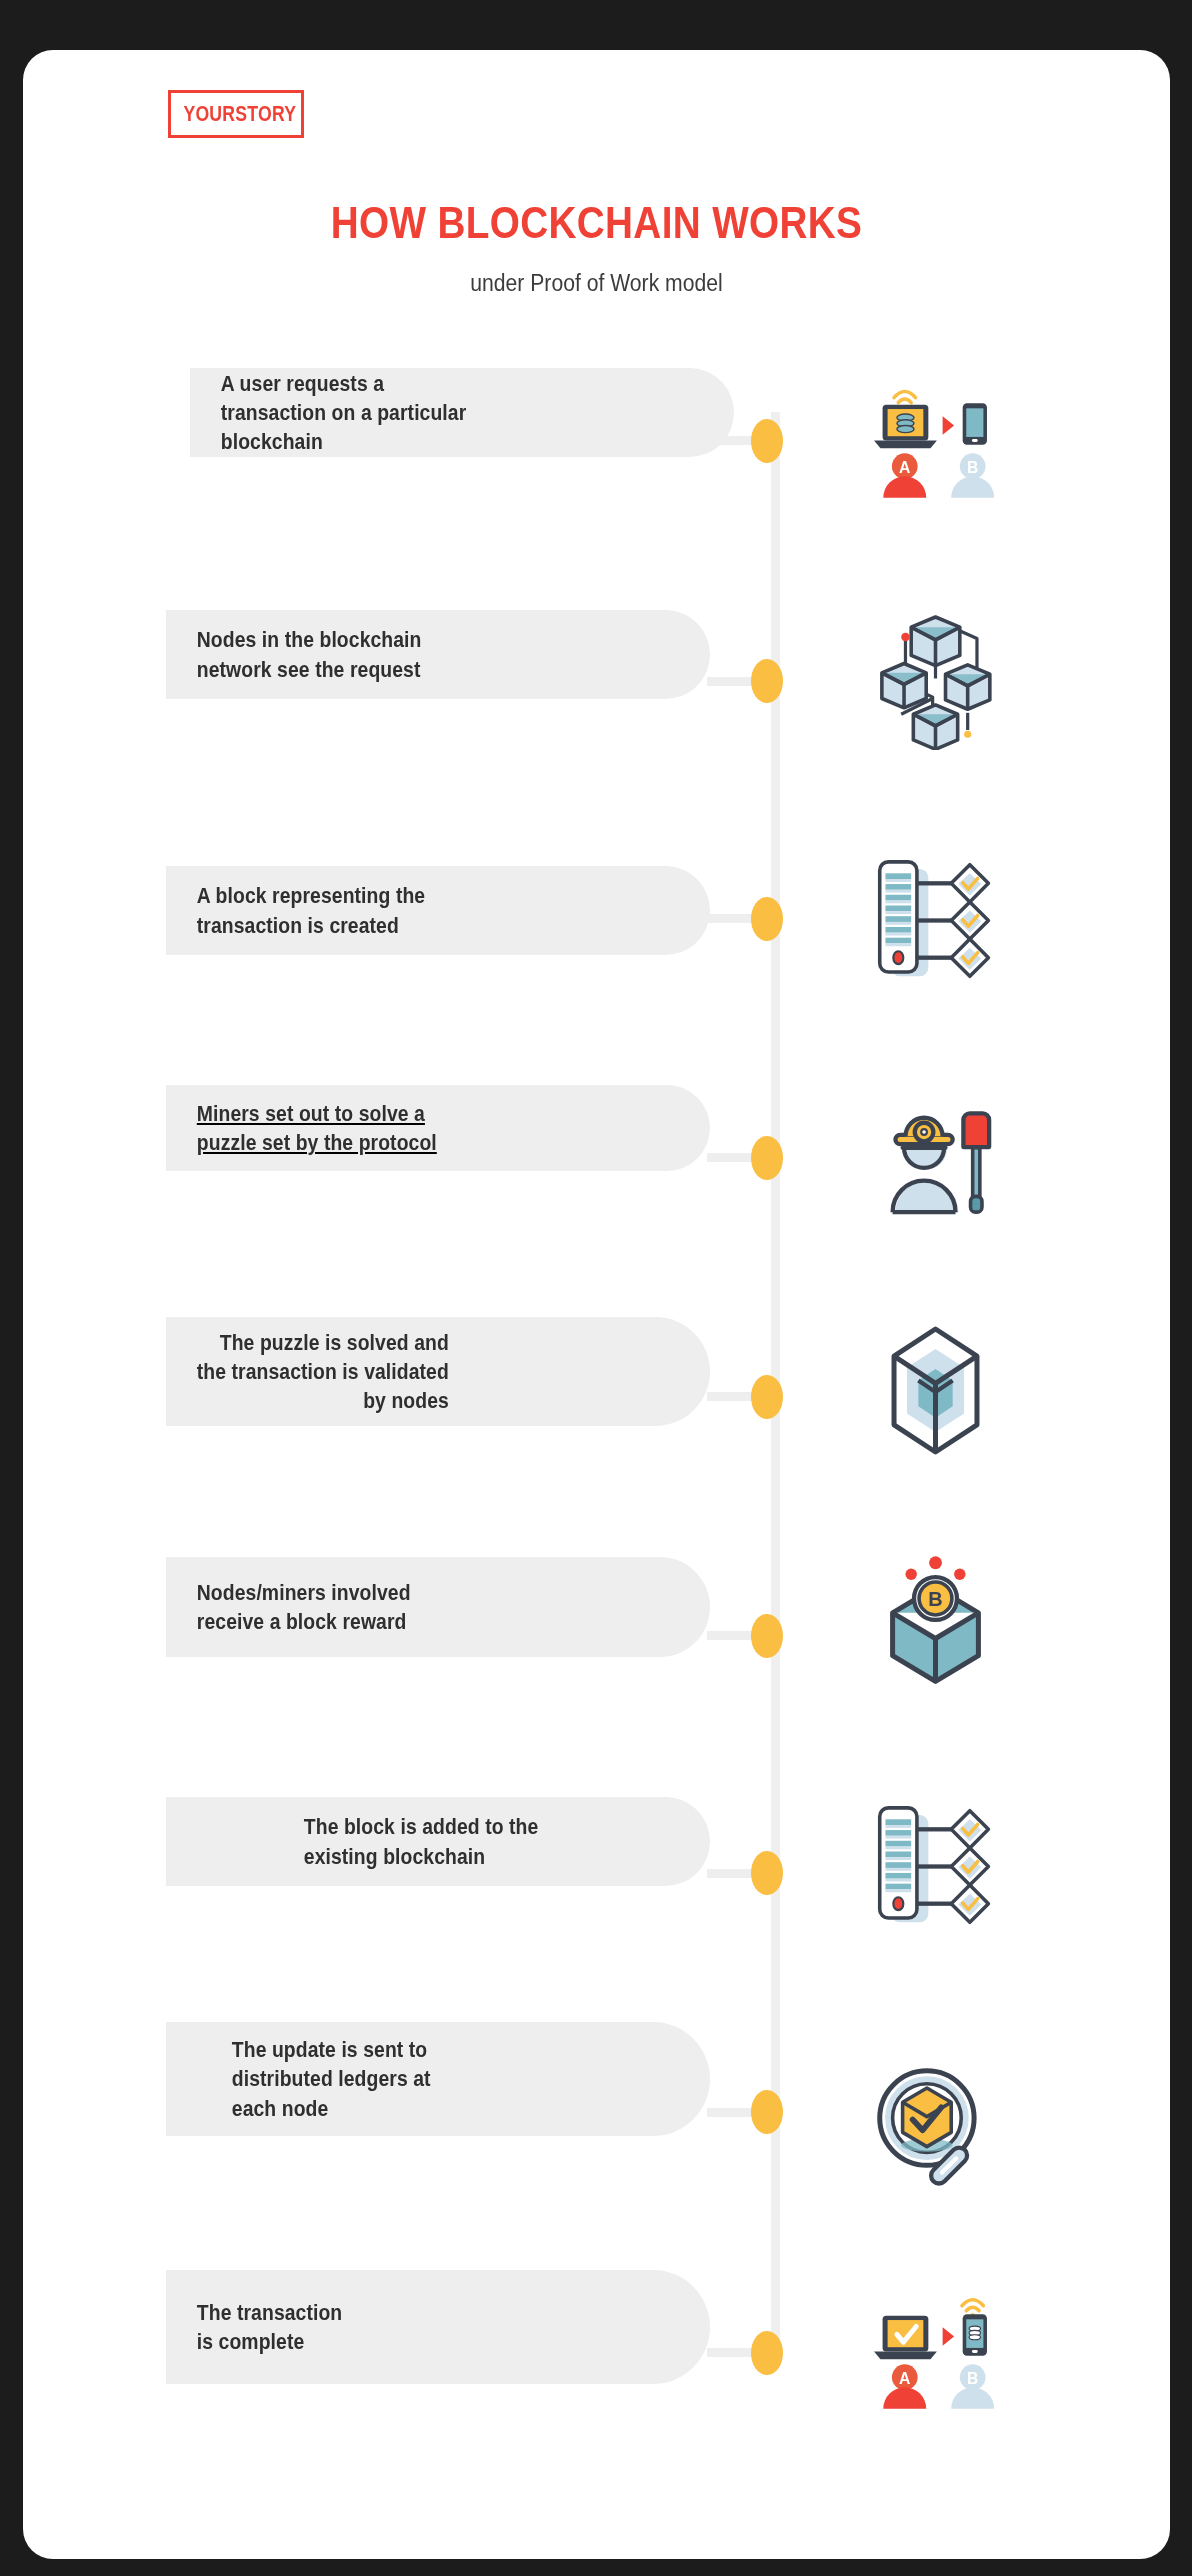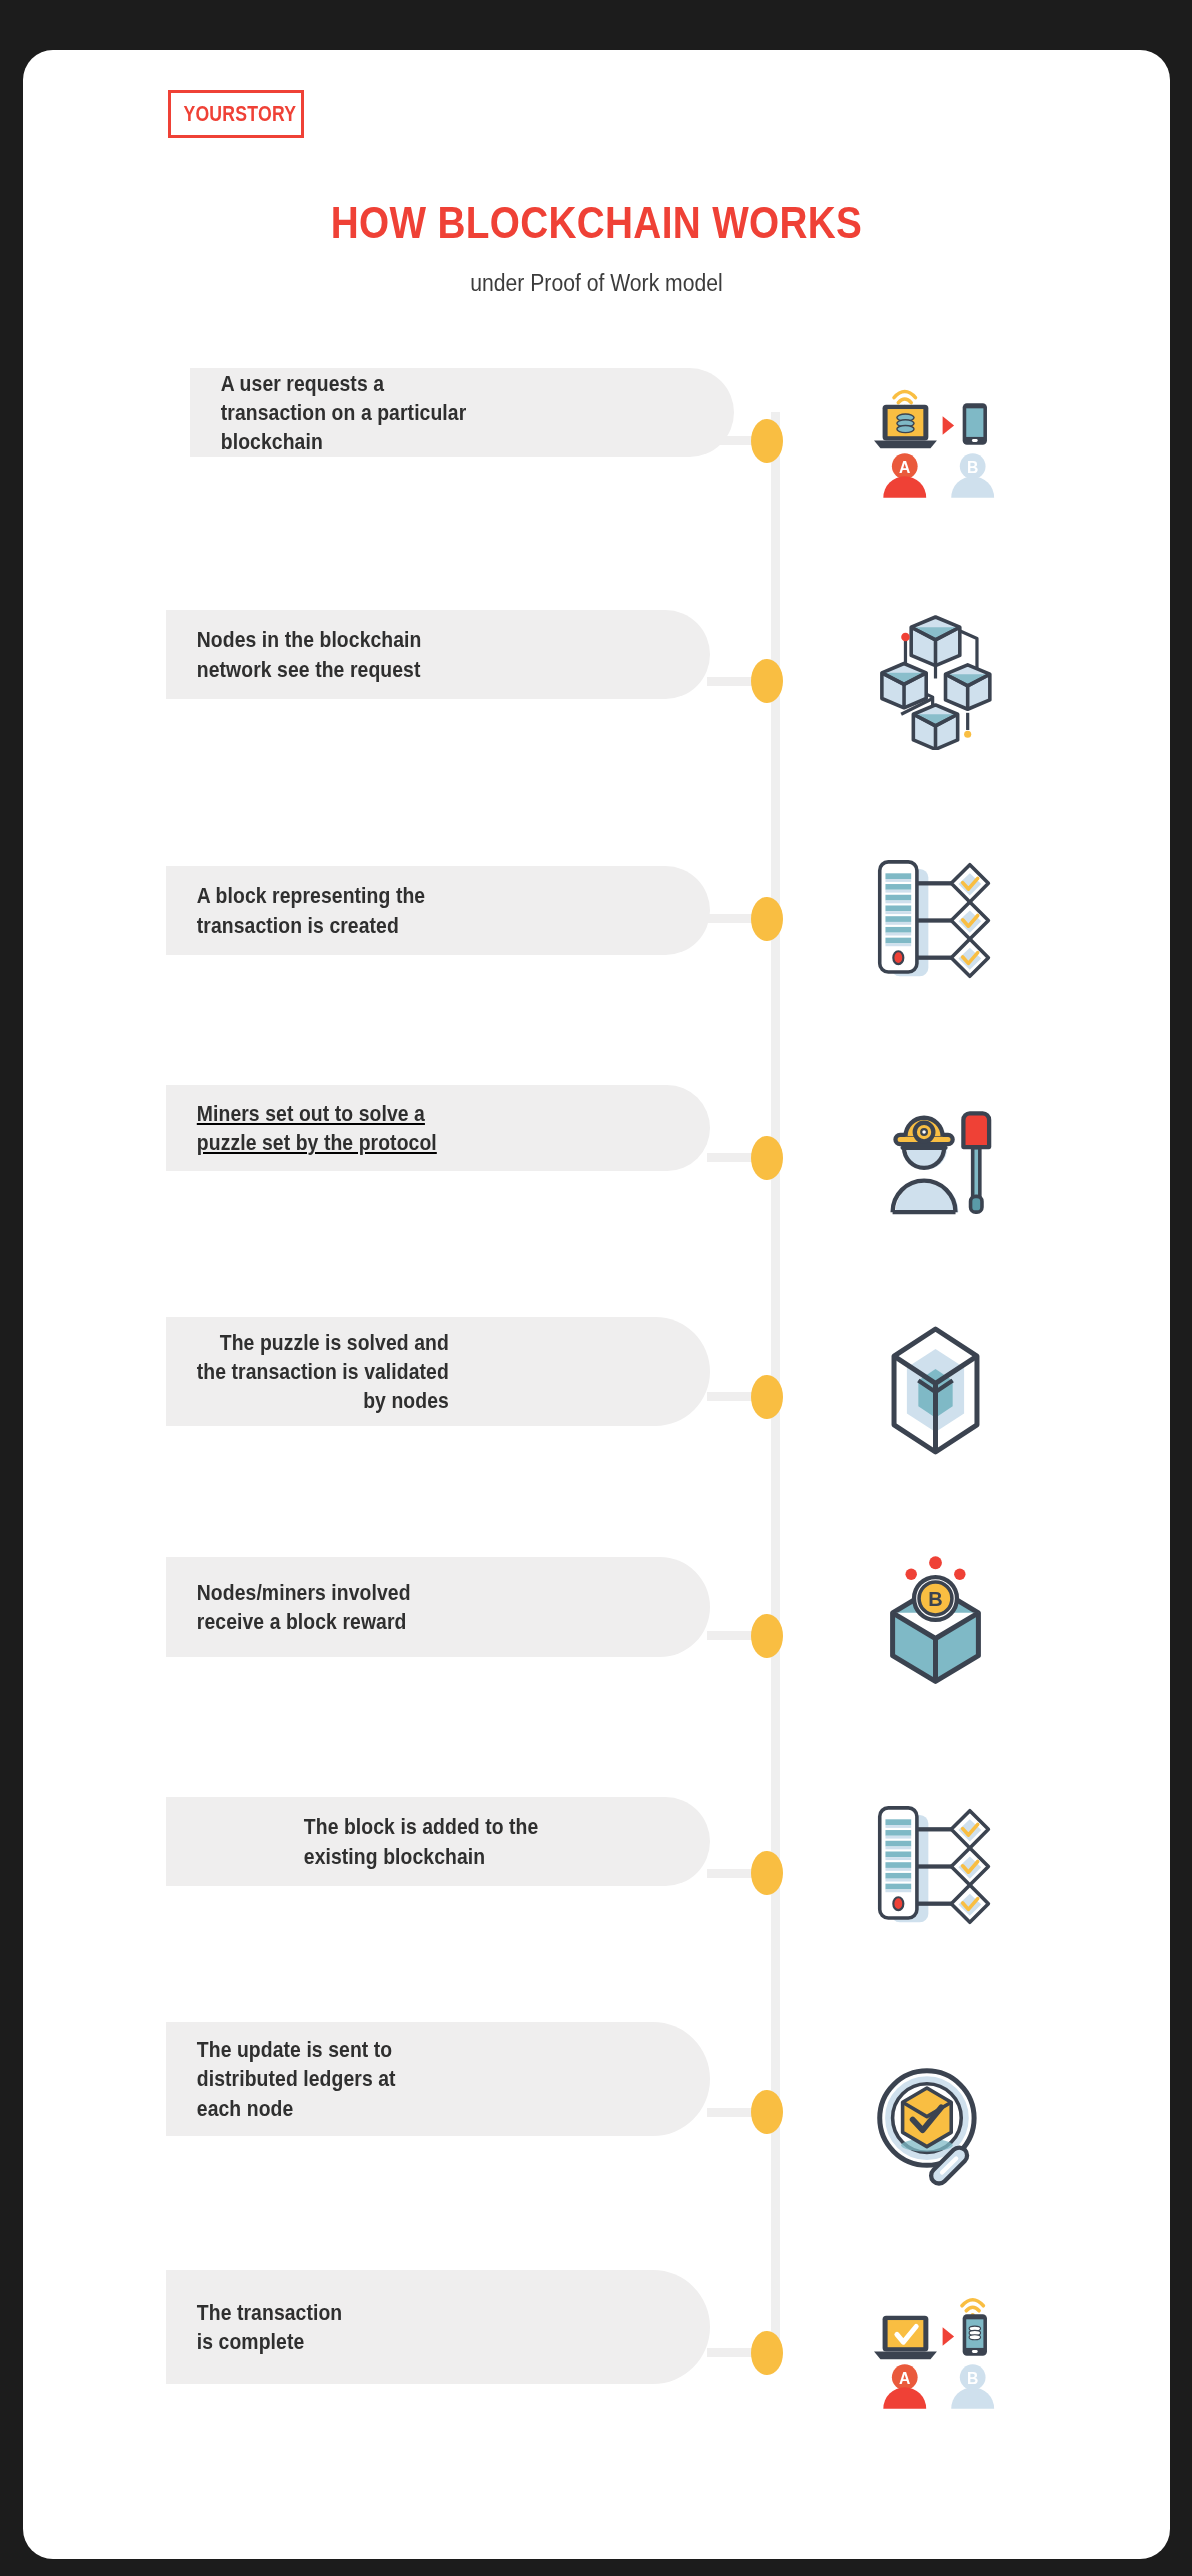--- a/index.html
+++ b/index.html
@@ -329,21 +329,21 @@
             <path d="M138 99 l8 9 13 -15" stroke="#f9be42" stroke-width="5" fill="none" stroke-linecap="round" stroke-linejoin="round"></path>
             <rect x="74" y="97" width="48" height="6" fill="#3b4350"></rect>
             <path d="M148 126 L174 152 L148 178 L122 152 Z" fill="#ffffff" stroke="#3b4350" stroke-width="5" stroke-linejoin="round"></path>
             <path d="M148 138 L164 153 L148 169 L132 153 Z" fill="#cfe0ed"></path>
             <path d="M138 151 l8 9 13 -15" stroke="#f9be42" stroke-width="5" fill="none" stroke-linecap="round" stroke-linejoin="round"></path>
             <rect x="74" y="149" width="48" height="6" fill="#3b4350"></rect>
           </svg>
         </div>
       </div>
       <div class="step">
-        <div class="pill" style="top: 2022px; height: 114px; width: 544px;">
+        <div class="pill" style="top: 2022px; height: 114px; width: 544px; padding-left: 35px;">
           <div class="pill-text">The update is sent to
 distributed ledgers at
 each node</div>
         </div>
         <div class="stub" style="top: 2108px;"></div>
         <div class="node" style="top: 2090px;"></div>
         <div class="icon-wrap" style="top: 2058px;">
           <svg viewBox="0 0 200 200" xmlns="http://www.w3.org/2000/svg">
             <circle cx="88" cy="84" r="66" fill="#ffffff" stroke="#3b4350" stroke-width="7"></circle>
             <circle cx="88" cy="84" r="54" fill="#ffffff" stroke="#cfe0ed" stroke-width="9"></circle>

